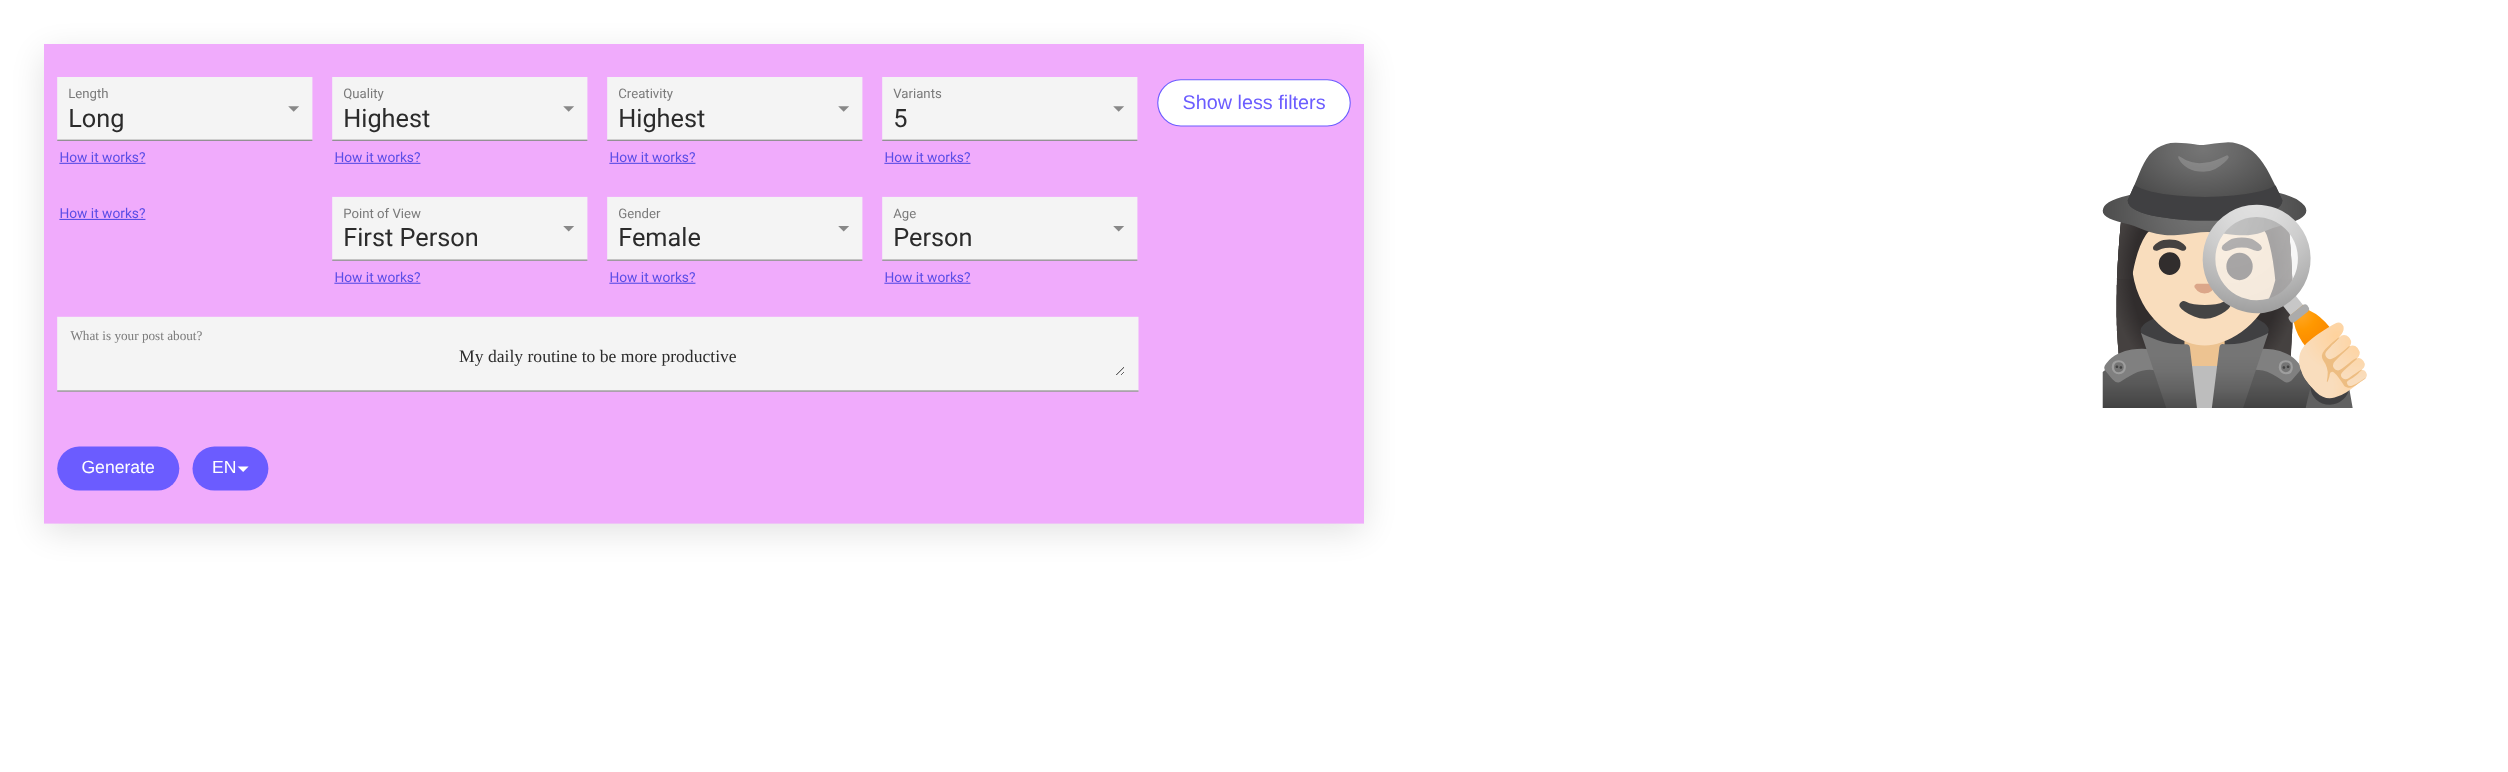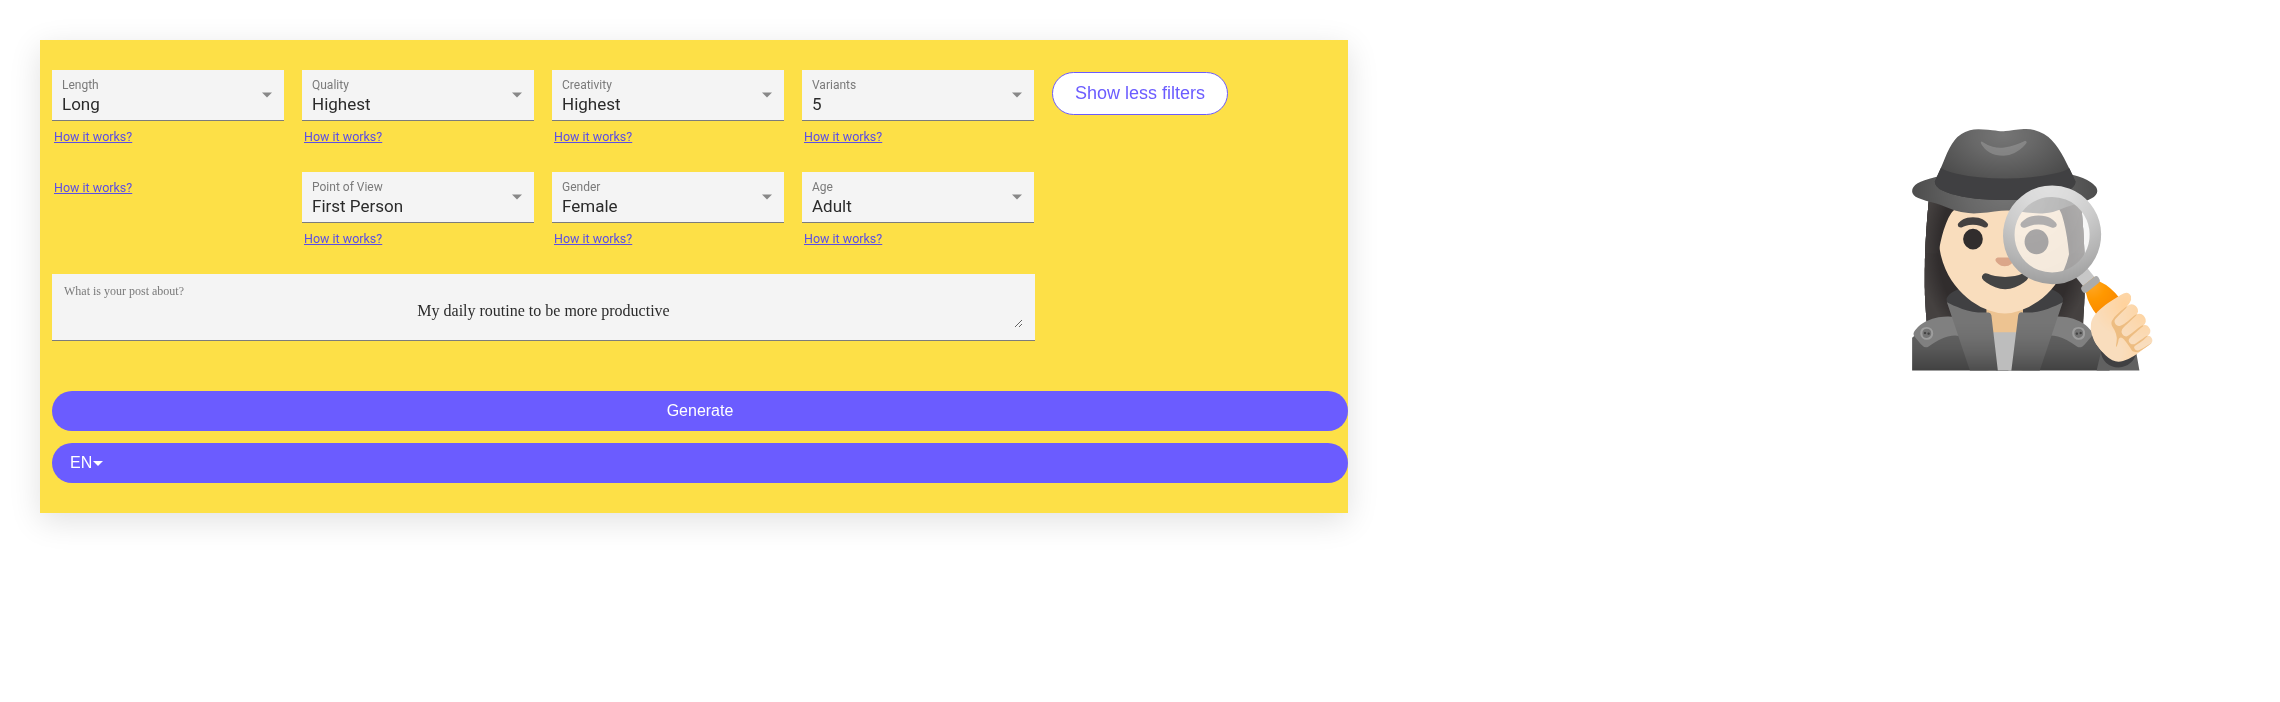--- a/index.html
+++ b/index.html
@@ -9,22 +9,22 @@
     }
     body {
       font-family: -apple-system, BlinkMacSystemFont, "Segoe UI", Roboto, sans-serif;
       background: #fff;
       padding: 40px;
       width: 2280px;
       height: 702px;
       position: relative;
     }
     .card {
-      width: 1308px;
-      background: #fde047;
+      width: 1200px;
+      background: #f0abfc;
       padding: 30px 0 30px 12px;
       box-shadow: 0 8px 30px rgba(0,0,0,0.12);
       position: relative;
     }
     .filters-row {
       display: flex;
       gap: 18px;
       margin-bottom: 10px;
       align-items: flex-start;
     }
@@ -40,21 +40,21 @@
       position: relative;
       cursor: pointer;
     }
     .select-label {
       font-size: 12px;
       color: #7a7a7a;
       margin-bottom: 2px;
       display: block;
     }
     .select-value {
-      font-size: 17px;
+      font-size: 23px;
       color: #2b2b2b;
       display: block;
     }
     .caret {
       position: absolute;
       right: 12px;
       top: 50%;
       transform: translateY(-50%);
       width: 0;
       height: 0;
@@ -108,21 +108,20 @@
       width: 100%;
       resize: both;
       font-family: inherit;
       min-height: 26px;
       text-align: center;
     }
     .buttons-row {
       display: flex;
       gap: 12px;
       margin-top: 50px;
-      flex-direction: column;
     }
     .btn-primary {
       background: #6b5cff;
       color: #fff;
       border: none;
       border-radius: 22px;
       padding: 11px 22px;
       font-size: 16px;
       cursor: pointer;
     }
@@ -221,21 +220,21 @@
         <span class="select-label">Gender</span>
         <span class="select-value">Female</span>
         <span class="caret"></span>
       </div>
       <a href="#" class="howit">How it works?</a>
     </div>
 
     <div class="filter-group">
       <div class="select-box">
         <span class="select-label">Age</span>
-        <span class="select-value">Adult</span>
+        <span class="select-value">Person</span>
         <span class="caret"></span>
       </div>
       <a href="#" class="howit">How it works?</a>
     </div>
 
   </div>
 
   <div class="textarea-wrap">
     <div class="textarea-box">
       <span class="textarea-label">What is your post about?</span>

